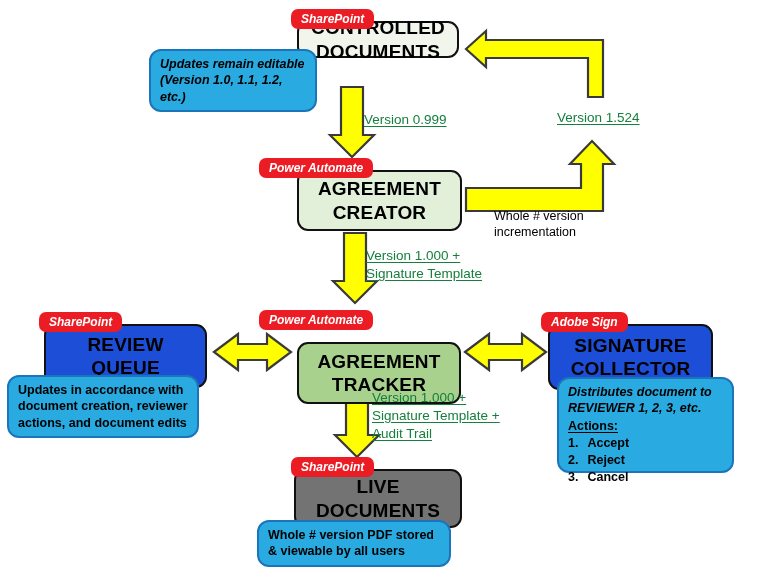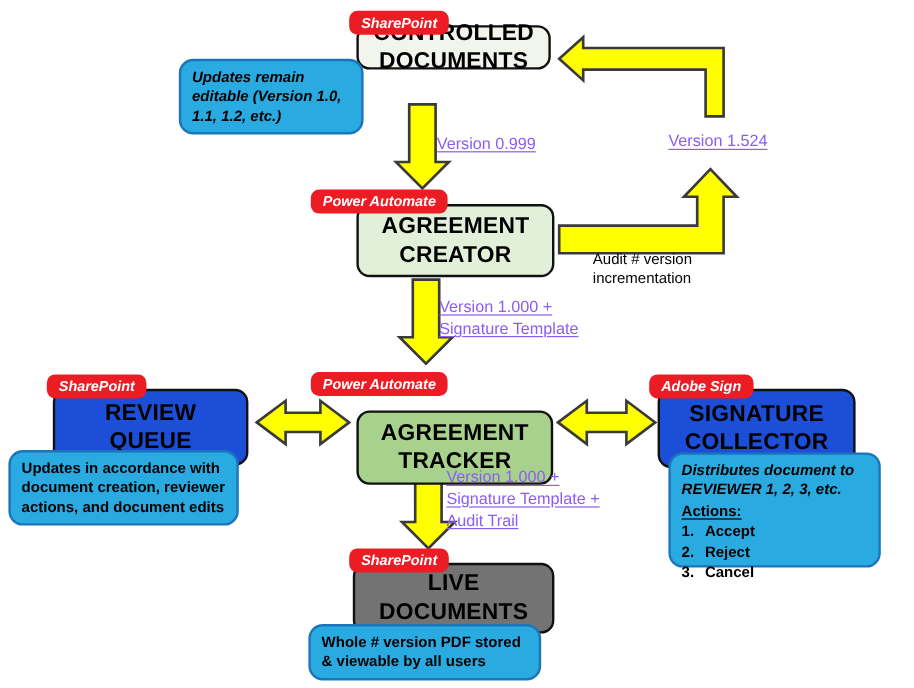--- a/index.html
+++ b/index.html
@@ -24,21 +24,21 @@
     padding:4px 10px 4px 10px;border-radius:7px;white-space:nowrap;
     display:flex;align-items:center;justify-content:center;box-sizing:border-box;
   }
   .callout{
     position:absolute;z-index:3;background:#29abe2;border:2.5px solid #1b75bb;
     border-radius:12px;color:#000000;font-weight:bold;font-size:12.5px;
     line-height:1.3;padding:5px 9px;box-sizing:border-box;
   }
   .callout.ital{font-style:italic;}
   .edge-label{
-    position:absolute;z-index:2;color:#8b5cf6;font-size:13.5px;line-height:1.32;
+    position:absolute;z-index:2;color:#15803d;font-size:13.5px;line-height:1.32;
     text-decoration:underline;text-underline-offset:2px;
   }
   .note-label{
     position:absolute;z-index:2;color:#000000;font-size:12.5px;line-height:1.28;
   }
   .actions-heading{text-decoration:underline;text-underline-offset:2px;font-style:normal;display:block;margin-top:1px;}
   .action-row{font-style:normal;display:flex;gap:9px;margin-top:1px;}
   .collector-intro{font-style:italic;display:block;}
 </style>
 </head>
@@ -53,29 +53,29 @@
       <polygon points="466,188 581,188 581,164 570,164 592,141 614,164 603,164 603,211 466,211"></polygon>
       <polygon points="344,233 366,233 366,281 377,281 355,303 333,281 344,281"></polygon>
       <polygon points="214,352 238,334 238,344 267,344 267,334 291,352 267,370 267,360 238,360 238,370"></polygon>
       <polygon points="465,352 489,334 489,344 522,344 522,334 546,352 522,370 522,360 489,360 489,370"></polygon>
       <polygon points="346,384 368,384 368,435 379,435 357,457 335,435 346,435"></polygon>
     </g>
   </svg>
 
   <div class="tab" style="left:291px;top:9px;">SharePoint</div>
   <div class="box controlled" style="left:297px;top:21px;width:162px;height:37px;">CONTROLLED DOCUMENTS</div>
-  <div class="callout ital" style="left:149px;top:49px;width:154px;">Updates remain editable (Version 1.0, 1.1, 1.2, etc.)</div>
+  <div class="callout ital" style="left:149px;top:49px;width:168px;">Updates remain editable (Version 1.0, 1.1, 1.2, etc.)</div>
 
   <div class="edge-label" style="left:364px;top:111px;width:100px;">Version 0.999</div>
   <div class="edge-label" style="left:557px;top:109px;width:120px;">Version 1.524</div>
 
   <div class="tab" style="left:259px;top:158px;">Power Automate</div>
   <div class="box creator" style="left:297px;top:170px;width:165px;height:61px;">AGREEMENT CREATOR</div>
 
-  <div class="note-label" style="left:494px;top:208px;width:104px;">Audit # version incrementation</div>
+  <div class="note-label" style="left:494px;top:208px;width:104px;">Whole # version incrementation</div>
 
   <div class="edge-label" style="left:366px;top:247px;width:145px;">Version 1.000 + Signature Template</div>
 
   <div class="tab" style="left:39px;top:312px;">SharePoint</div>
   <div class="box tan" style="left:44px;top:324px;width:163px;height:64px;">REVIEW QUEUE</div>
   <div class="callout" style="left:7px;top:375px;width:192px;">Updates in accordance with document creation, reviewer actions, and document edits</div>
 
   <div class="tab" style="left:259px;top:310px;">Power Automate</div>
   <div class="box tracker" style="left:297px;top:322px;width:164px;height:62px;">AGREEMENT TRACKER</div>
 

